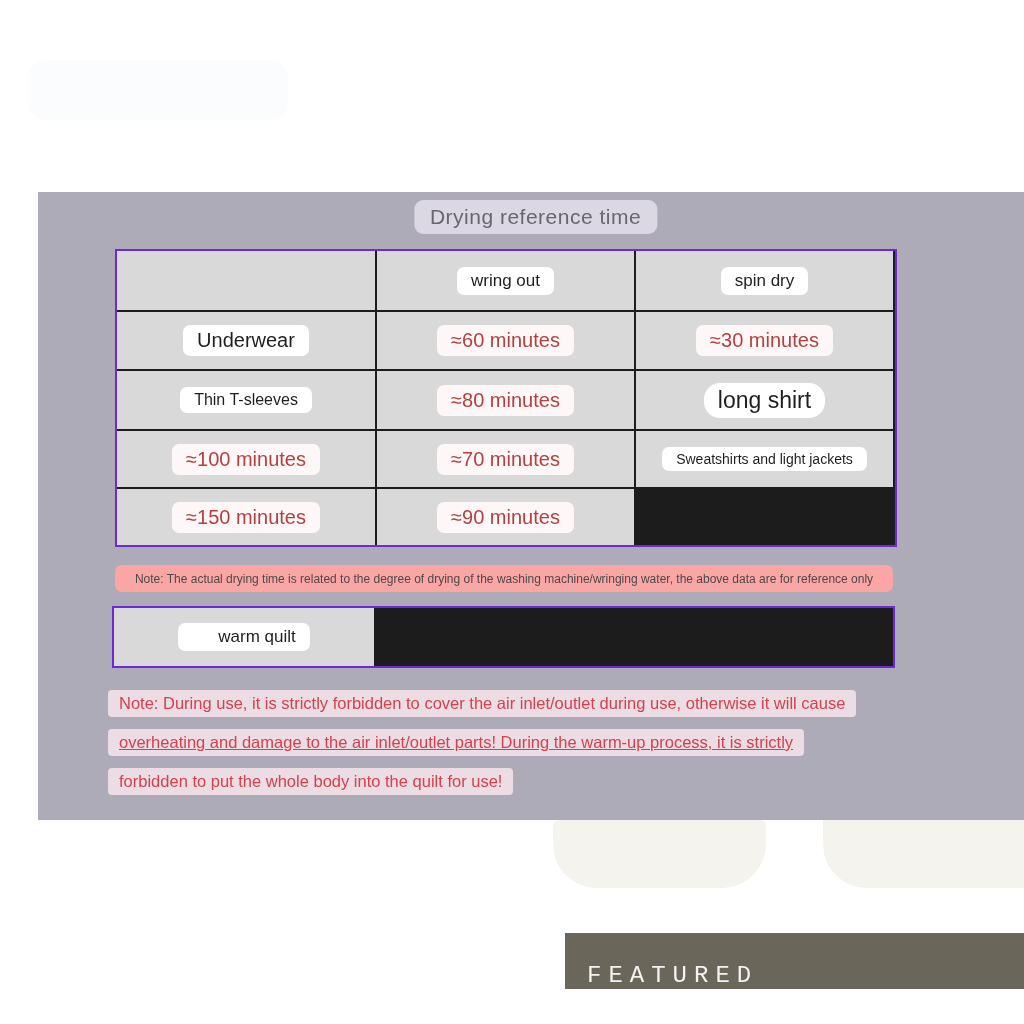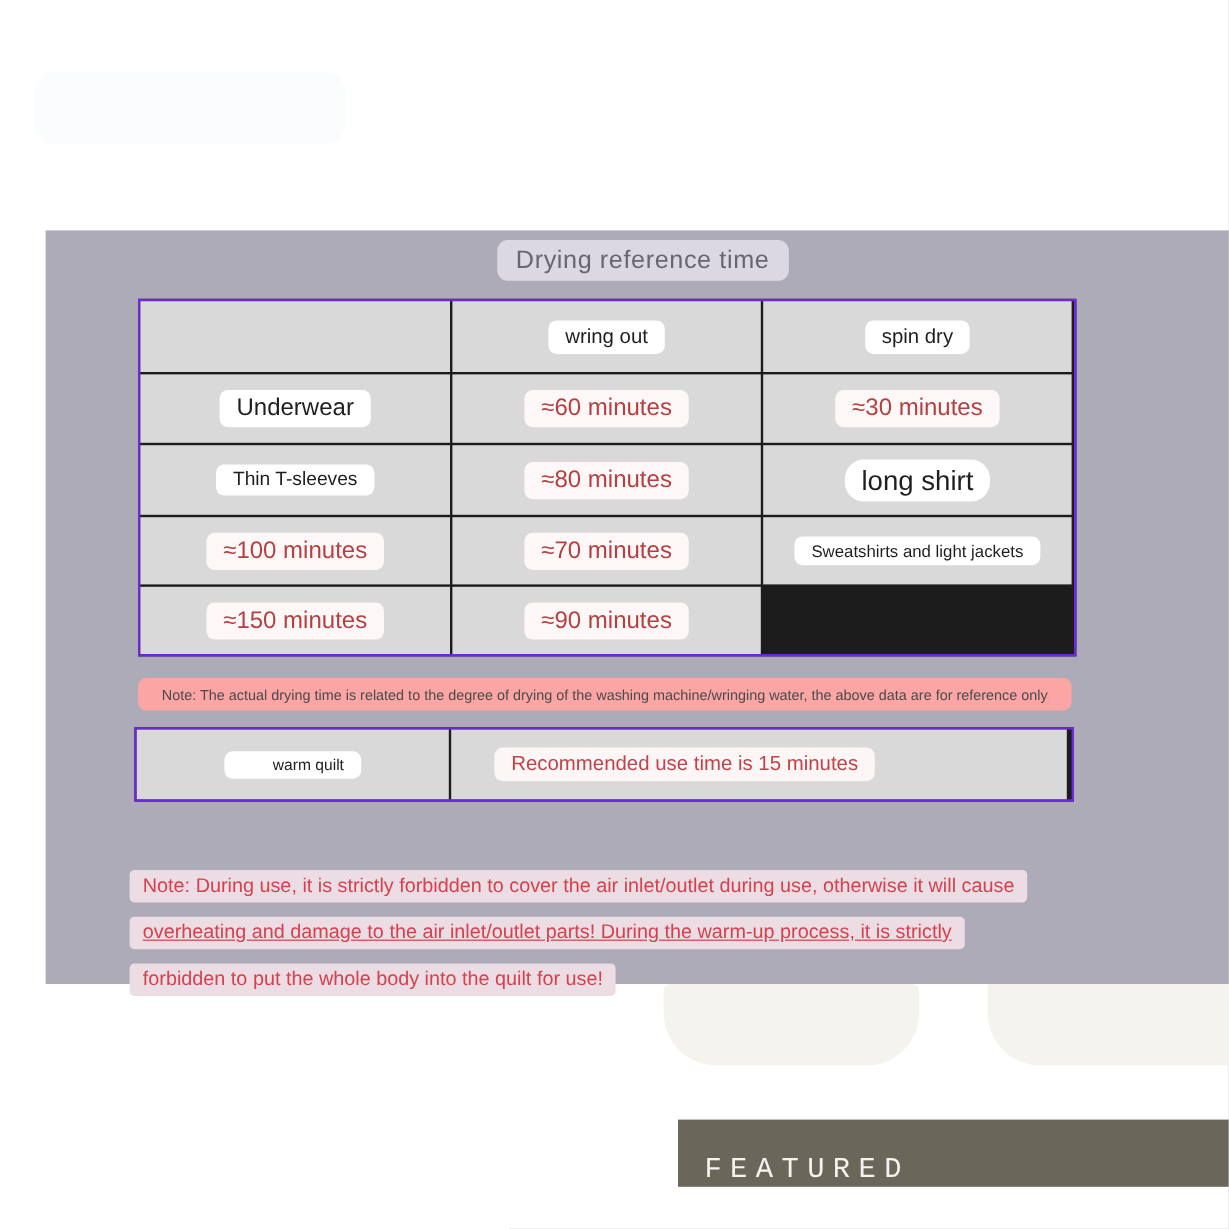--- a/index.html
+++ b/index.html
@@ -49,34 +49,34 @@
     background:#ffffff;border-radius:7px;padding:4px 14px;white-space:nowrap;
     color:#1f1f1f;
   }
   .pill.red{background:#fdf7f7;color:#b44141;}
   .hdr{font-size:17px;}
   .item-0{font-size:20px;}
   .item-1{font-size:16px;}
   .item-2{font-size:23px;border-radius:16px;}
   .item-3{font-size:14px;}
   .val{font-size:20px;}
-  .quilt-item{font-size:13px;padding-left:40px;}
+  .quilt-item{font-size:17px;padding-left:40px;}
   .quilt-val{font-size:17px;color:#bf4349;background:#fdf6f6;}
 
   .note-pill{
     position:absolute;left:77px;top:373px;width:778px;height:27px;
     background:#fca5a5;color:#4a4a4a;border-radius:7px;
     font-size:12px;display:flex;align-items:center;justify-content:center;
     white-space:nowrap;box-sizing:border-box;
   }
 
   .warn-line{
     position:absolute;left:70px;
     background:#ecdce4;color:#d5414e;
-    font-size:16.5px;padding:4px 11px;border-radius:4px;white-space:nowrap;margin-top:35px;
+    font-size:16.5px;padding:4px 11px;border-radius:4px;white-space:nowrap;
   }
   .warn-0{top:498px;}
   .warn-1{top:537px;text-decoration:underline;}
   .warn-2{top:576px;}
 
   .featured{
     position:absolute;left:565px;top:933px;width:459px;height:56px;
     background:#6b665a;color:#f5f3ef;
     font-family:"Liberation Mono", monospace;
     font-size:24px;letter-spacing:7px;
@@ -142,23 +142,20 @@
       <span class="pill red val">≈90 minutes</span>
     </div>
   </div>
 
   <div class="note-pill">Note: The actual drying time is related to the degree of drying of the washing machine/wringing water, the above data are for reference only</div>
 
   <div class="tbl tbl2">
     <div class="cell">
       <span class="pill quilt-item">warm quilt</span>
     </div>
-    <div class="cell start">
-      <span class="pill quilt-val">Recommended use time is 15 minutes</span>
-    </div>
   </div>
 
   <div class="warn-line warn-0">Note: During use, it is strictly forbidden to cover the air inlet/outlet during use, otherwise it will cause</div>
   <div class="warn-line warn-1">overheating and damage to the air inlet/outlet parts! During the warm-up process, it is strictly</div>
   <div class="warn-line warn-2">forbidden to put the whole body into the quilt for use!</div>
 
 </div>
 
 <div class="featured">
   <span>FEATURED</span>

